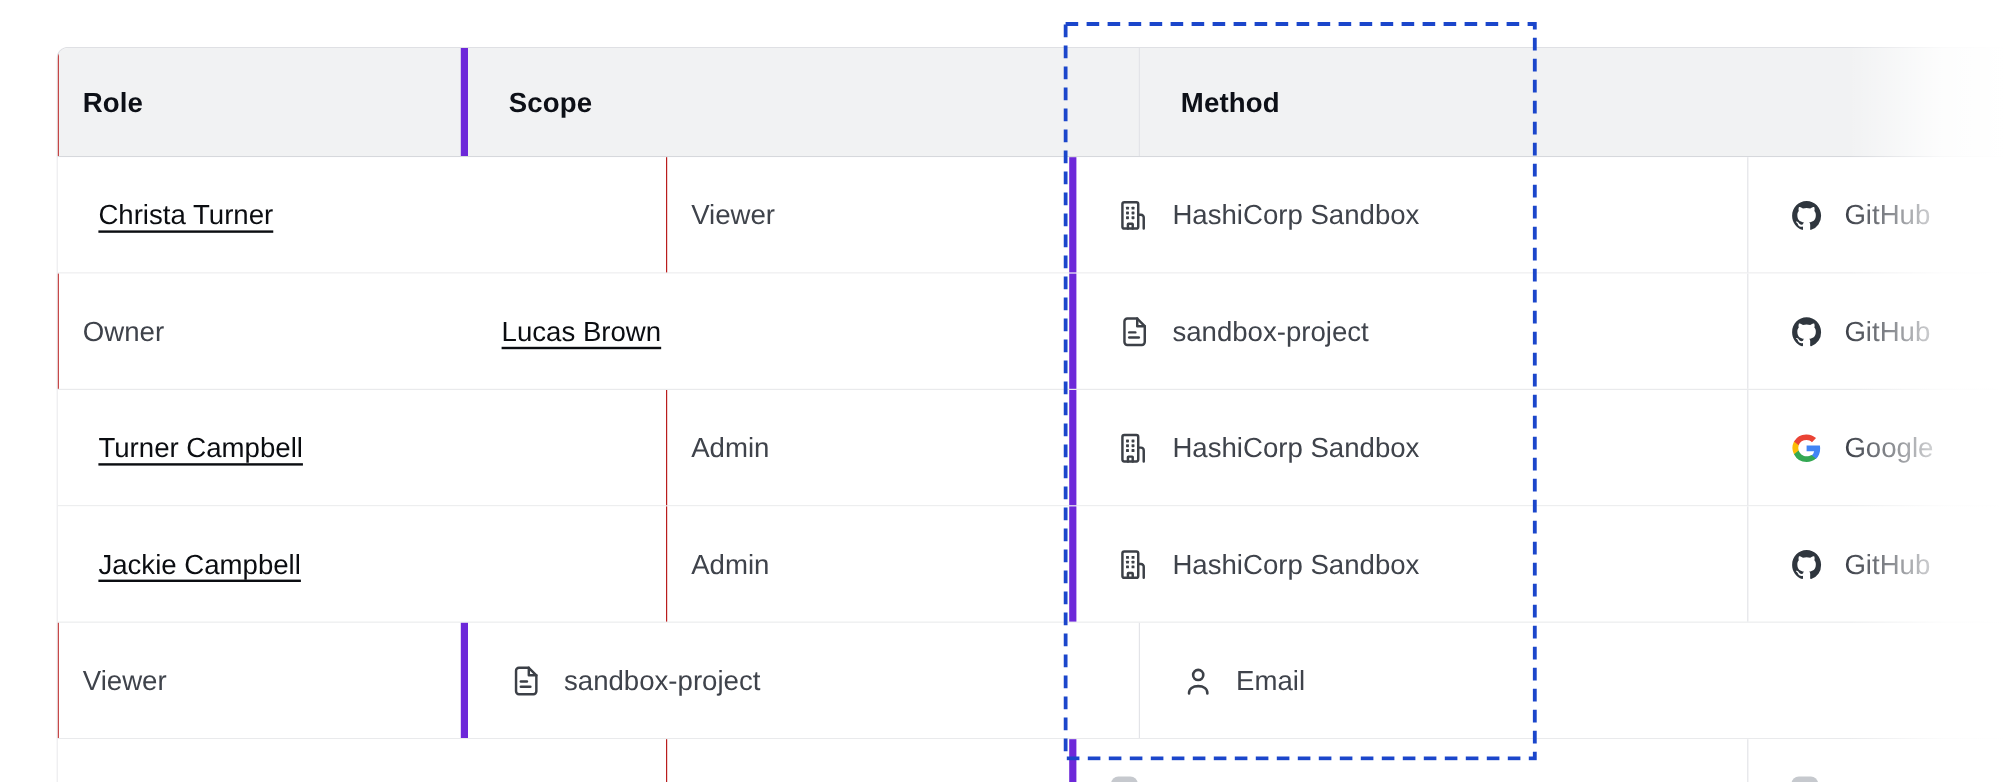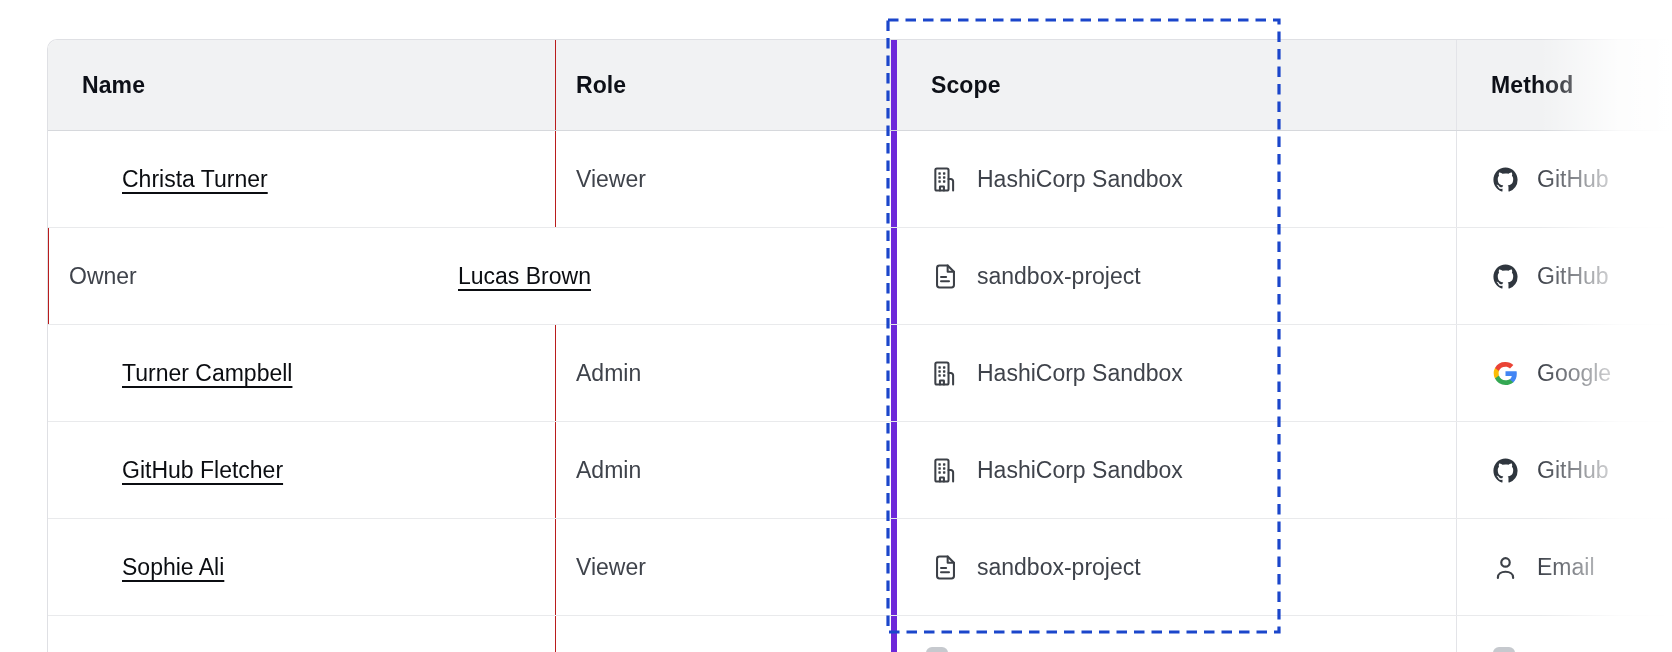--- a/index.html
+++ b/index.html
@@ -53,21 +53,20 @@
   .col-name   { width: 507px; }
   .col-role   { width: 336px; border-left: 1px solid #b91c1c; padding-left: 20px; }
   .col-scope  { width: 565px; border-left: 6px solid #6d28d9; }
   .col-method { width: 450px; border-left: 1px solid #e3e4e8; }
   .name-link {
     color: #0b0d11;
     text-decoration: underline;
     text-decoration-thickness: 1.5px;
     text-underline-offset: 5px;
     cursor: pointer;
-    margin-left: 40px;
   }
   .cell-icon {
     width: 29px;
     height: 29px;
     margin-right: 17px;
     flex: 0 0 auto;
     display: inline-flex;
     align-items: center;
     justify-content: center;
     color: #3c4047;
@@ -108,21 +107,20 @@
     z-index: 8;
   }
 </style>
 </head>
 <body>
 
 <div class="viewport">
 
   <div class="table">
     <div class="thead">
-      <div class="th col-name">Name</div>
       <div class="th col-role">Role</div>
       <div class="th col-scope">Scope</div>
       <div class="th col-method">Method</div>
     </div>
     <div class="tbody">
   <div class="tr">
     <div class="td col-name">
       <a class="name-link">Christa Turner</a>
     </div>
     <div class="td col-role">
@@ -217,21 +215,21 @@
                 <path fill="#FBBC05" d="M6.55 13.61a5.84 5.84 0 0 1 0-3.72V7.37H3.3a9.73 9.73 0 0 0 0 8.76z"></path>
                 <path fill="#EA4335" d="M12 6.38c1.43 0 2.71.49 3.72 1.45l2.79-2.79C16.82 3.47 14.63 2.5 12 2.5a9.73 9.73 0 0 0-8.7 4.87l3.25 2.52C7.32 7.59 9.47 6.38 12 6.38z"></path>
               </svg>
             </span>
       <span>Google</span>
     </div>
   </div>
 
   <div class="tr">
     <div class="td col-name">
-      <a class="name-link">GitHub Fletcher</a>
+      <a class="name-link">Jackie Campbell</a>
     </div>
     <div class="td col-role">
       <span>Admin</span>
     </div>
     <div class="td col-scope">
       <span class="cell-icon">
               <svg viewBox="0 0 24 24" fill="none" stroke="currentColor" stroke-width="1.7" stroke-linecap="round" stroke-linejoin="round">
                 <rect x="3.6" y="2.9" width="10.9" height="18.2" rx="1.3"></rect>
                 <path d="M14.5 11.6h1.9a1.9 1.9 0 0 1 1.9 1.9v7.6"></path>
                 <path d="M7.4 21.1v-3a.3.3 0 0 1 .3-.3h2.7a.3.3 0 0 1 .3.3v3"></path>
@@ -251,23 +249,20 @@
       <span class="cell-icon">
               <svg viewBox="0 0 24 24" fill="#2f363e">
                 <path d="M12 2C6.48 2 2 6.58 2 12.25c0 4.53 2.87 8.37 6.84 9.73.5.09.68-.22.68-.49 0-.24-.01-.89-.01-1.75-2.78.62-3.37-1.37-3.37-1.37-.45-1.18-1.11-1.5-1.11-1.5-.91-.64.07-.62.07-.62 1 .07 1.53 1.06 1.53 1.06.89 1.57 2.34 1.12 2.91.85.09-.66.35-1.12.63-1.38-2.22-.26-4.56-1.14-4.56-5.07 0-1.12.39-2.03 1.03-2.75-.1-.26-.45-1.3.1-2.7 0 0 .84-.28 2.75 1.05a9.3 9.3 0 0 1 2.5-.34c.85 0 1.7.12 2.5.34 1.91-1.33 2.75-1.05 2.75-1.05.55 1.4.2 2.44.1 2.7.64.72 1.03 1.63 1.03 2.75 0 3.94-2.34 4.8-4.57 5.06.36.32.68.94.68 1.9 0 1.37-.01 2.47-.01 2.81 0 .27.18.59.69.49A10.05 10.05 0 0 0 22 12.25C22 6.58 17.52 2 12 2z"></path>
               </svg>
             </span>
       <span>GitHub</span>
     </div>
   </div>
 
   <div class="tr">
-    <div class="td col-name">
-      <a class="name-link">Sophie Ali</a>
-    </div>
     <div class="td col-role">
       <span>Viewer</span>
     </div>
     <div class="td col-scope">
       <span class="cell-icon">
               <svg viewBox="0 0 24 24" fill="none" stroke="currentColor" stroke-width="1.7" stroke-linecap="round" stroke-linejoin="round">
                 <path d="M13.8 2.9H7a2 2 0 0 0-2 2v14.2a2 2 0 0 0 2 2h10a2 2 0 0 0 2-2V8.1z"></path>
                 <path d="M13.8 2.9v5.2H19"></path>
                 <path d="M8.3 12.4h4.2"></path>
                 <path d="M8.3 16h6.6"></path>

